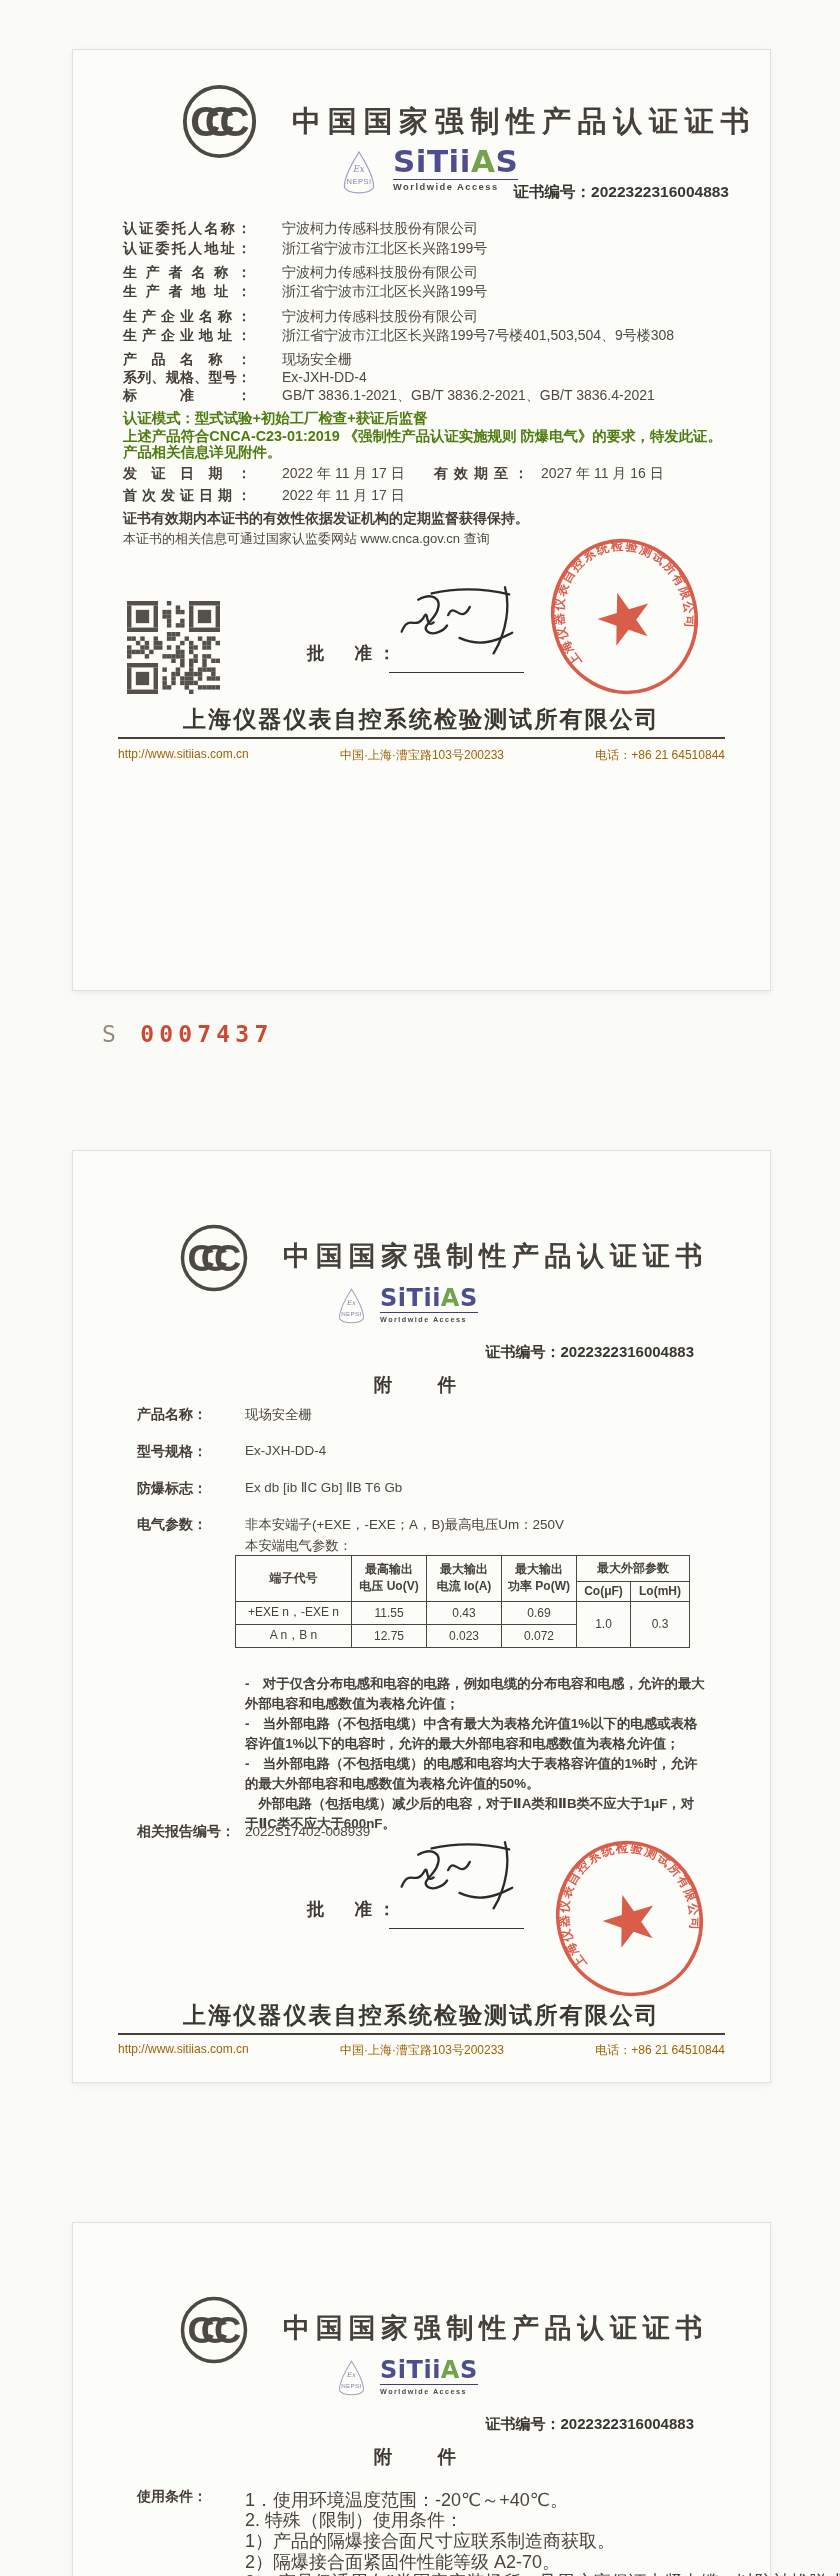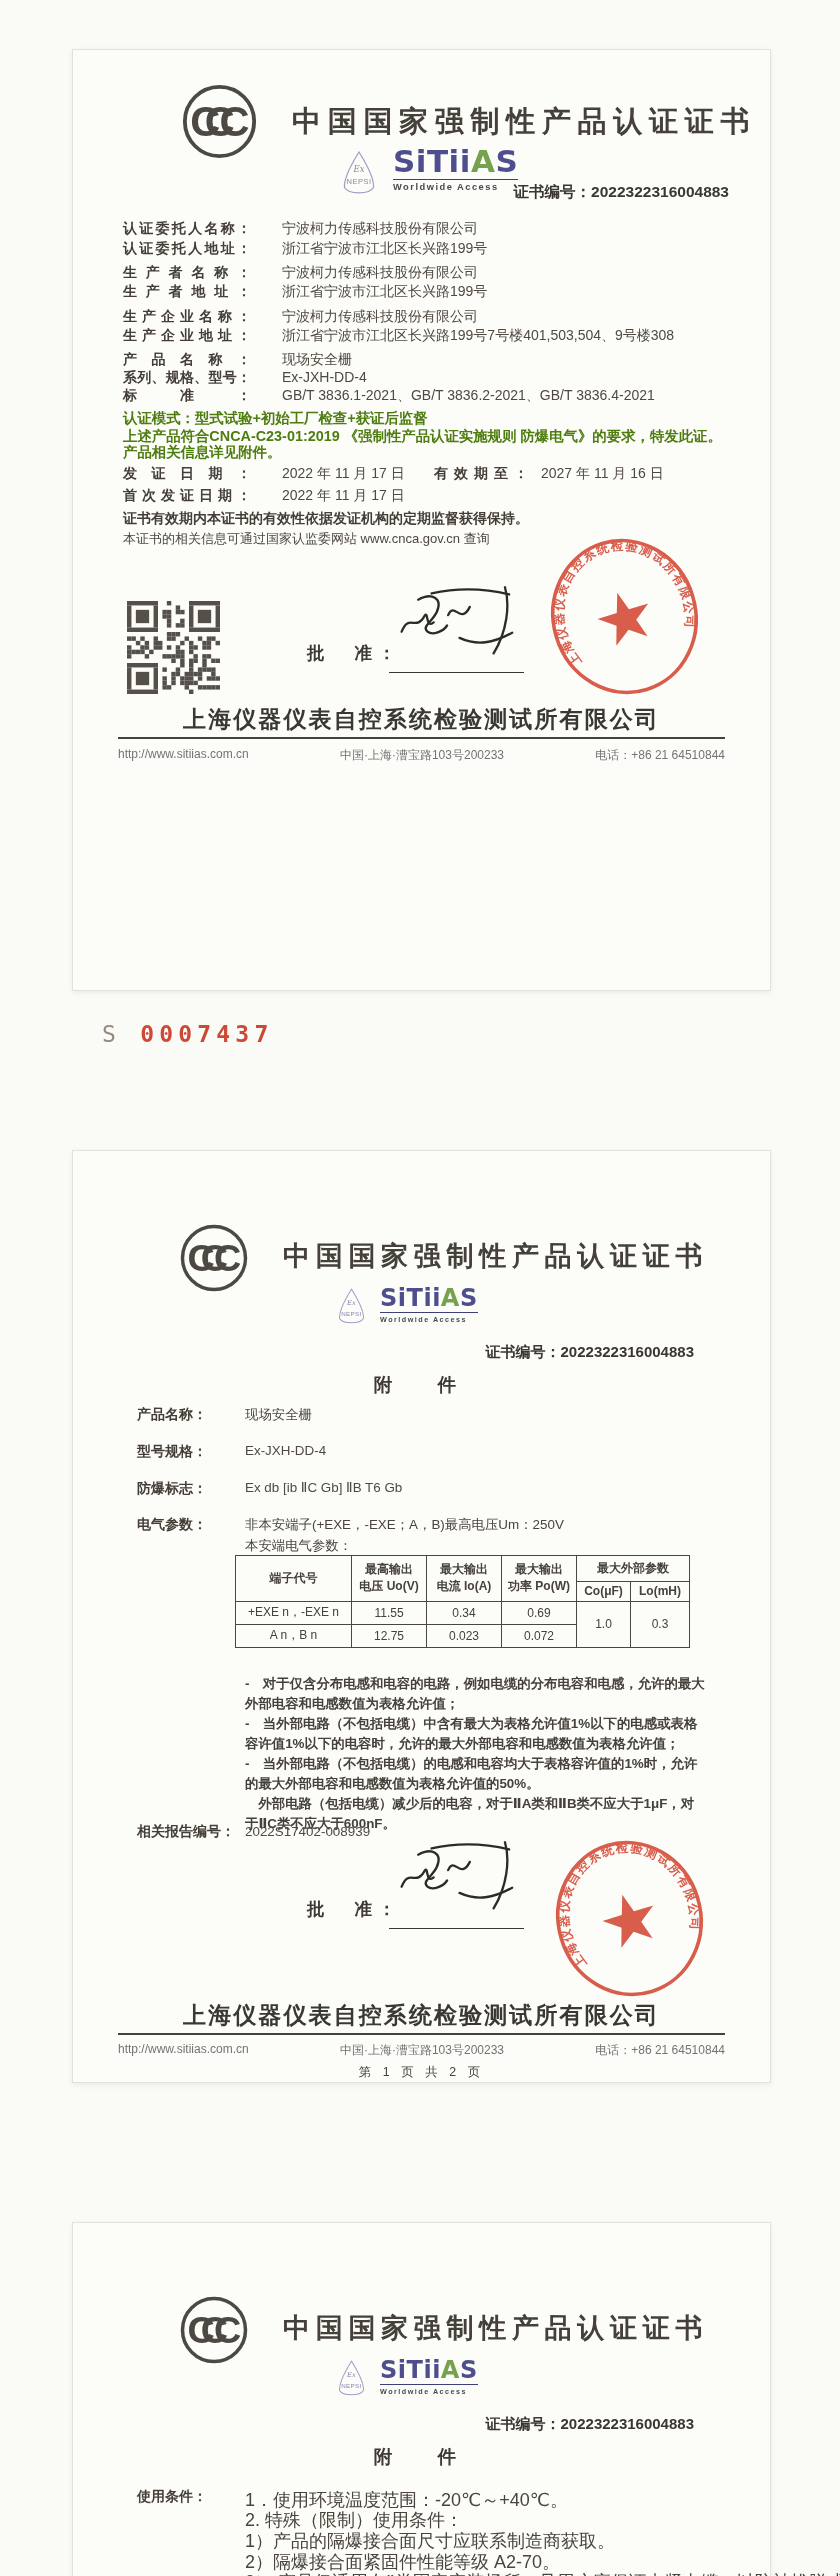--- a/index.html
+++ b/index.html
@@ -25,21 +25,21 @@
   .attach{position:absolute;left:0;right:0;text-align:center;font-size:18.5px;font-weight:700;letter-spacing:13.4px;color:#3e3933;}
   .row{position:absolute;font-size:14px;white-space:nowrap;}
   .lblj{display:inline-block;font-weight:700;color:#443e37;text-align:justify;text-align-last:justify;vertical-align:top;}
   .lbl{font-weight:700;color:#443e37;}
   .val{color:#4f4940;}
   .stmt{position:absolute;font-size:14.4px;font-weight:700;color:#4d7c0f;white-space:nowrap;}
   .keepline{position:absolute;font-size:14px;font-weight:700;color:#443e37;white-space:nowrap;}
   .queryline{position:absolute;font-size:13px;font-weight:500;color:#4d473f;white-space:nowrap;}
   .company{position:absolute;left:0;right:0;text-align:center;font-size:23px;font-weight:700;letter-spacing:2.1px;color:#3b3731;white-space:nowrap;}
   .divider{position:absolute;left:45px;right:45px;border-top:2.1px solid #45403a;}
-  .footer-row{position:absolute;left:45px;right:45px;display:flex;justify-content:space-between;font-size:12px;color:#737373;}
+  .footer-row{position:absolute;left:45px;right:45px;display:flex;justify-content:space-between;font-size:12px;color:#a16207;}
   .pageno{position:absolute;left:0;right:0;text-align:center;font-size:12.4px;letter-spacing:4.1px;color:#45403a;}
   .approve{position:absolute;font-size:17.5px;font-weight:700;letter-spacing:6.2px;color:#3f3a33;white-space:nowrap;}
   .sig-line{position:absolute;border-top:1.5px solid #3a3631;height:0;}
   .stamp{position:absolute;width:155px;height:165px;transform:rotate(-17deg);opacity:.92;}
   .sitiias-big{font-weight:700;line-height:1;letter-spacing:0.5px;color:#4e4e8e;white-space:nowrap;font-family:"DejaVu Sans","Liberation Sans",sans-serif;}
   .sitiias-big .green{color:#76a24e;}
   .sitiias-tag{border-top:1.5px solid #3f3f77;margin-top:2.1px;padding-top:2.1px;font-weight:700;letter-spacing:1.5px;color:#474b4e;white-space:nowrap;}
   .elec-line{position:absolute;font-size:13.4px;color:#4a443c;white-space:nowrap;}
   .note{position:absolute;width:461px;font-size:13.4px;line-height:19.6px;font-weight:600;color:#46413a;}
   .cond{position:absolute;font-size:18px;color:#4a443c;white-space:nowrap;}
@@ -375,21 +375,21 @@
       </th>
       <th colspan="2">最大外部参数</th>
     </tr>
     <tr style="height:19.6px">
       <th>Co(μF)</th>
       <th>Lo(mH)</th>
     </tr>
     <tr style="height:23px">
       <td>+EXE n，-EXE n</td>
       <td>11.55</td>
-      <td>0.34</td>
+      <td>0.43</td>
       <td>0.69</td>
       <td rowspan="2">1.0</td>
       <td rowspan="2">0.3</td>
     </tr>
     <tr style="height:23px">
       <td>A n，B n</td>
       <td>12.75</td>
       <td>0.023</td>
       <td>0.072</td>
     </tr>
@@ -430,21 +430,20 @@
     </svg>
   </div>
 
   <div class="company" style="top:849px">上海仪器仪表自控系统检验测试所有限公司</div>
   <div class="divider" style="top:882px"></div>
   <div class="footer-row" style="top:891px">
     <span>http://www.sitiias.com.cn</span>
     <span>中国·上海·漕宝路103号200233</span>
     <span>电话：+86 21 64510844</span>
   </div>
-  <div class="pageno" style="top:913px">第 1 页 共 2 页</div>
 </div>
 
 <div class="page" id="page3">
 
   <svg class="abs" style="left:106px;top:72px" width="70" height="70" viewBox="0 0 100 100">
     <circle cx="50" cy="50" r="45" fill="none" stroke="#4c4842" stroke-width="5"></circle>
     <text x="12" y="69" font-size="54" font-weight="bold" fill="#4c4842">C</text>
     <text x="31" y="69" font-size="54" font-weight="bold" fill="#4c4842">C</text>
     <text x="50" y="69" font-size="54" font-weight="bold" fill="#4c4842">C</text>
   </svg>

